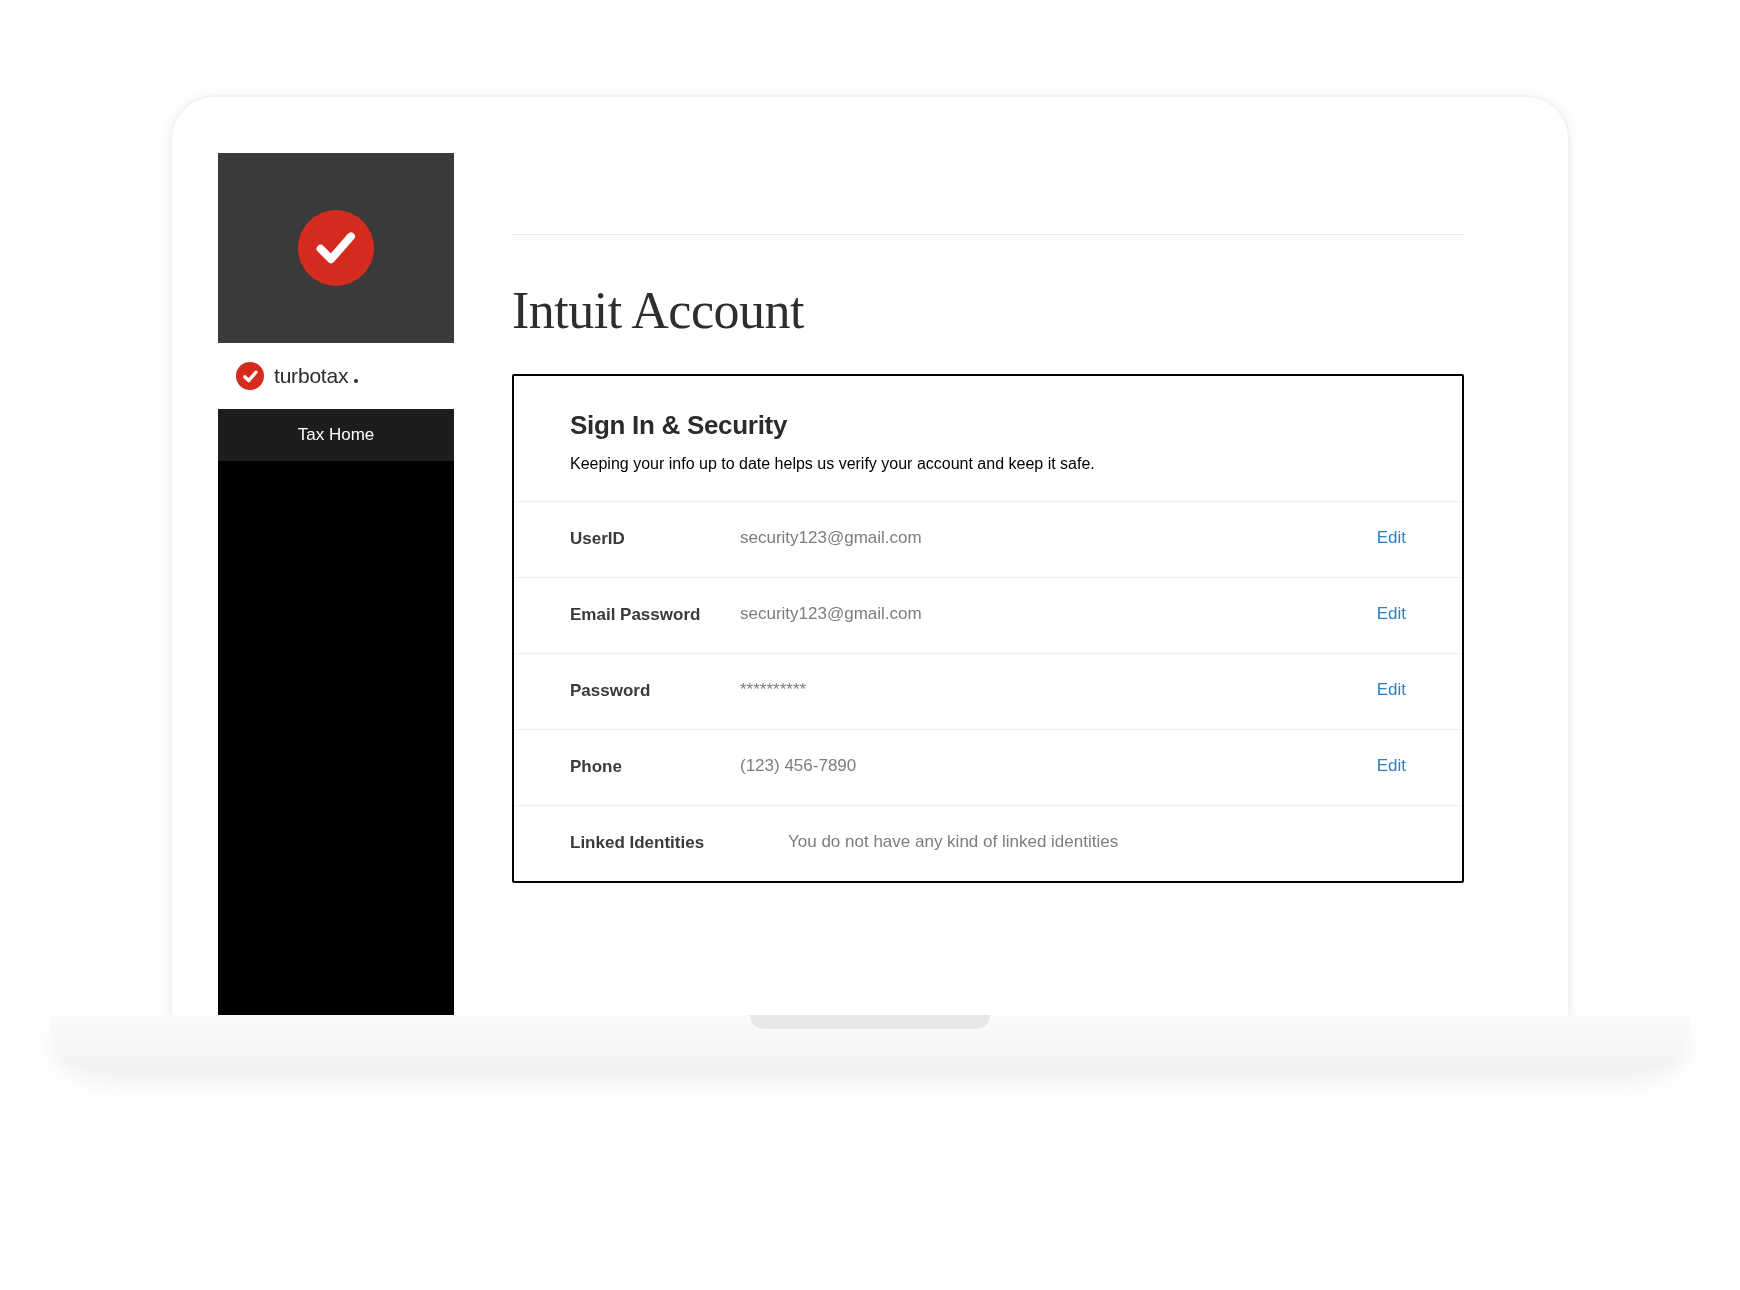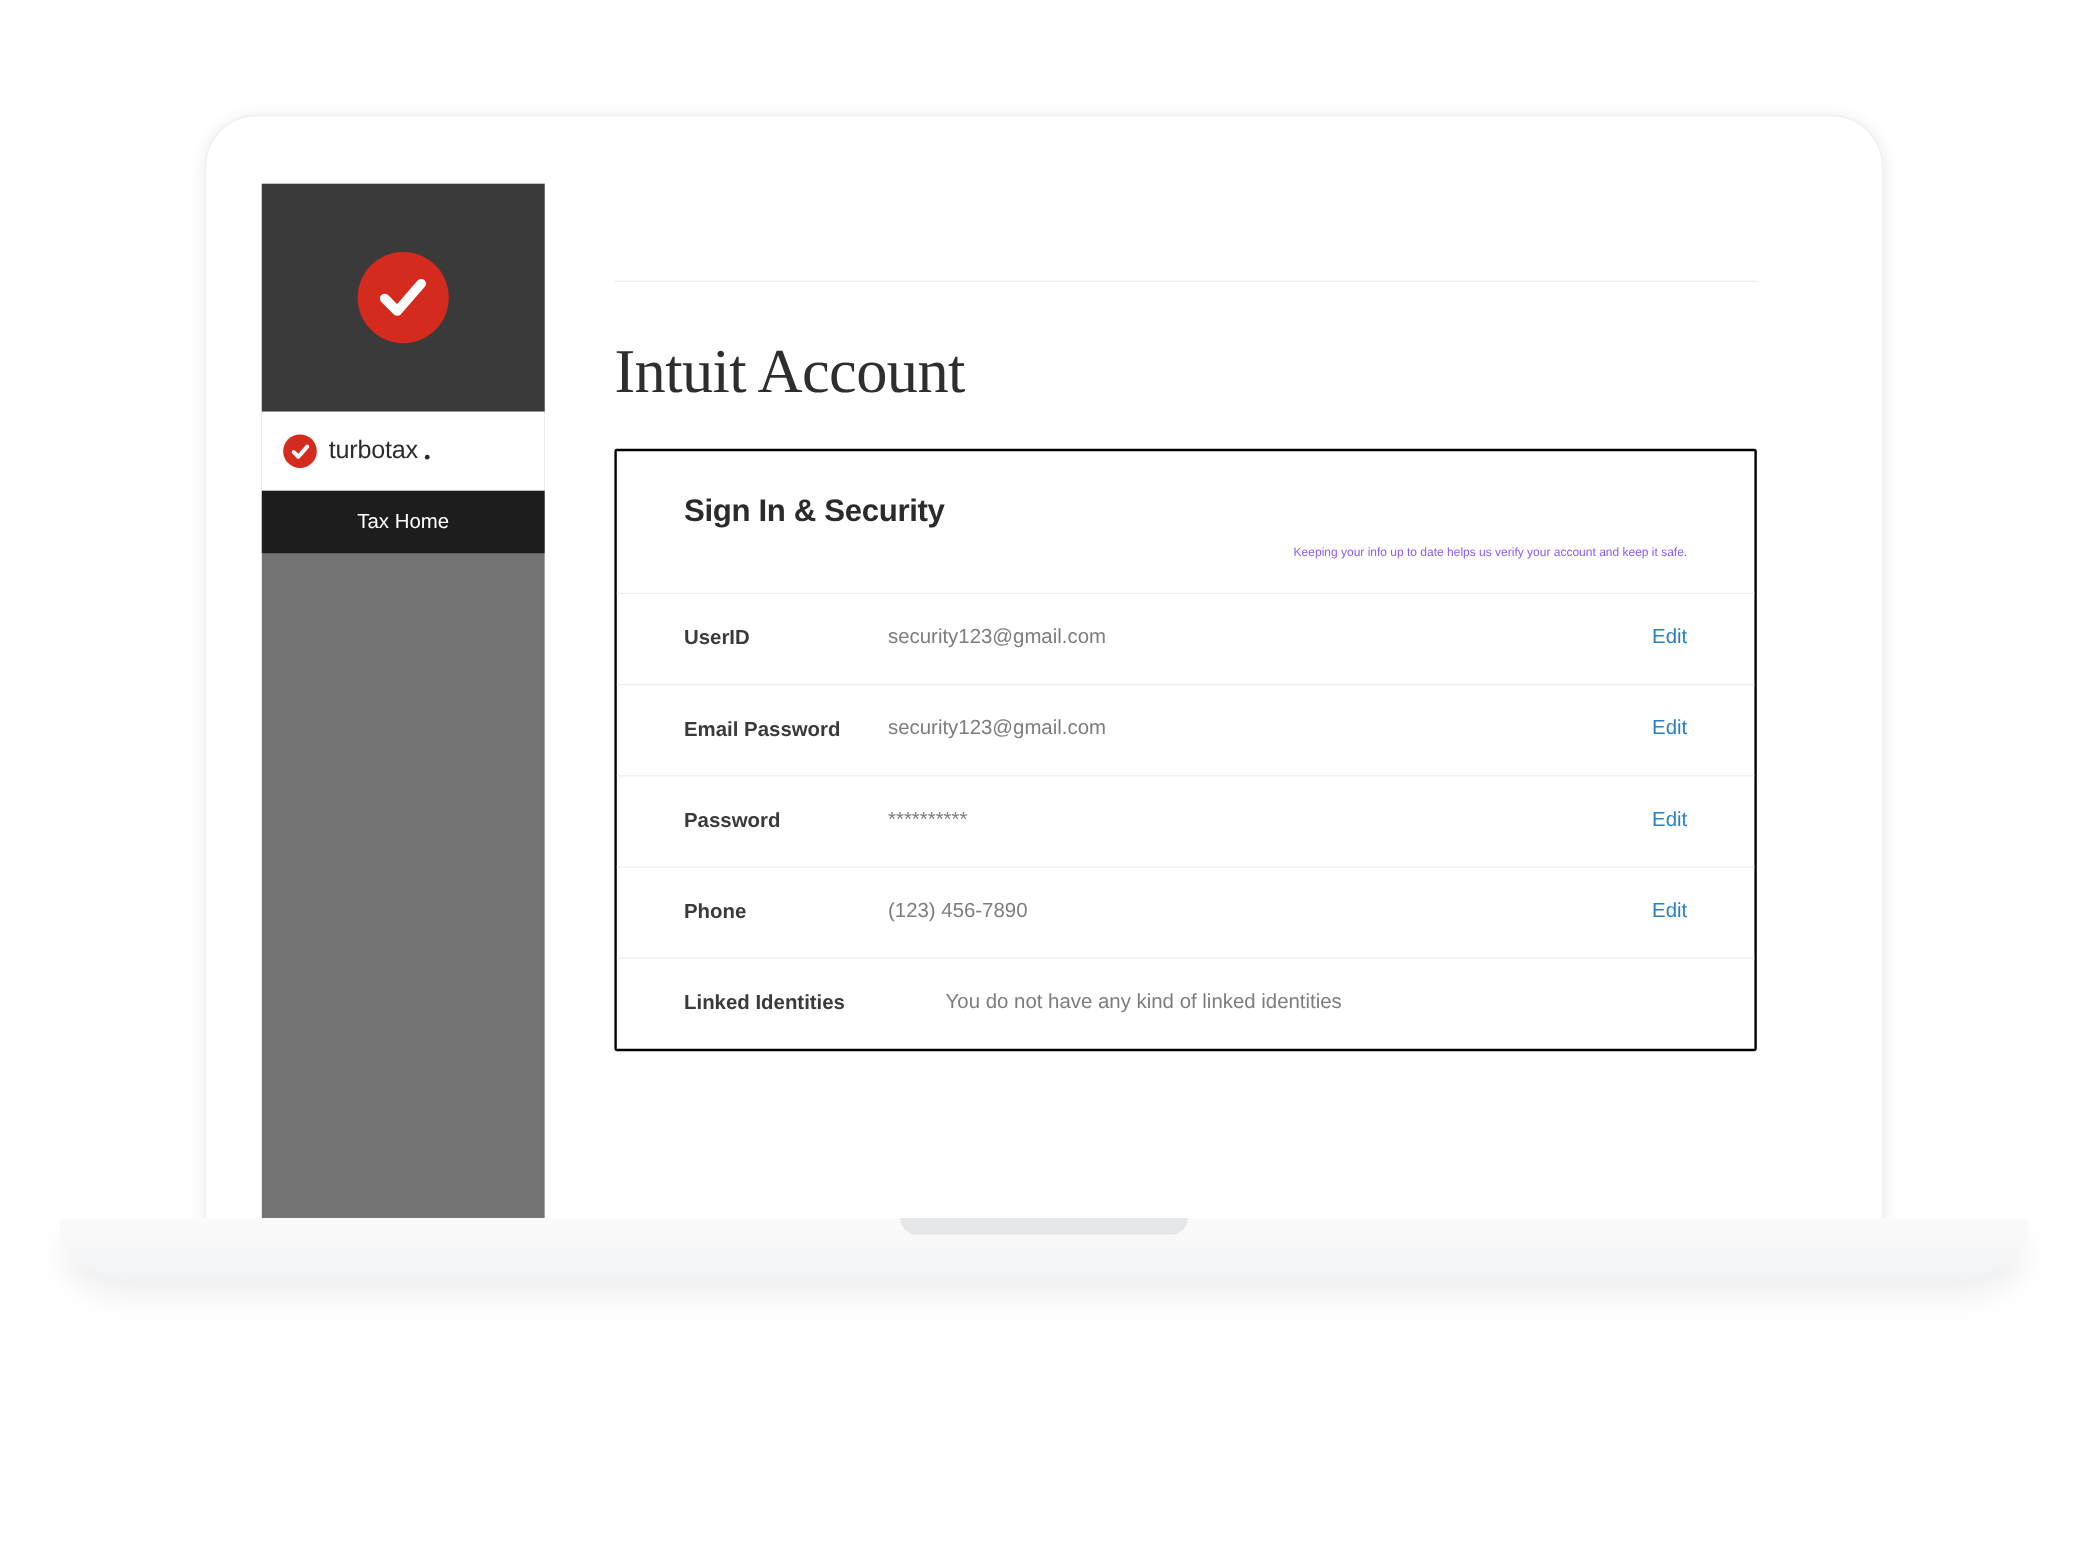--- a/index.html
+++ b/index.html
@@ -62,21 +62,21 @@
     width: 240px;
     height: 14px;
     background: #e6e7e8;
     border-radius: 0 0 14px 14px;
   }
 
   
   .sidebar {
     width: 236px;
     flex: 0 0 236px;
-    background: #737373;
+    background: #000000;
     display: flex;
     flex-direction: column;
   }
   .sidebar-logo-block {
     height: 190px;
     background: #3a3a3a;
     display: flex;
     align-items: center;
     justify-content: center;
   }
@@ -146,23 +146,22 @@
     border-bottom: 1px solid #eeeeee;
   }
   .card-title {
     font-size: 26px;
     font-weight: 700;
     color: #2b2b2b;
     margin-bottom: 14px;
     letter-spacing: -0.3px;
   }
   .card-subtitle {
-    font-size: 10px;
-    color: #8b5cf6;
-    text-align: right;
+    font-size: 16px;
+    color: #000000;
   }
 
   .row {
     display: flex;
     align-items: flex-start;
     padding: 26px 56px;
     border-bottom: 1px solid #eeeeee;
   }
   .row:last-child { border-bottom: none; gap: 48px; }
   .row-label {

